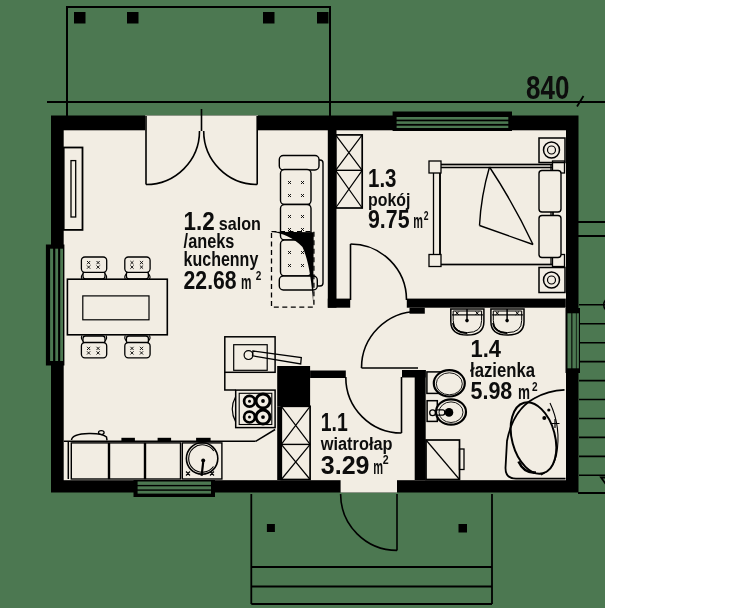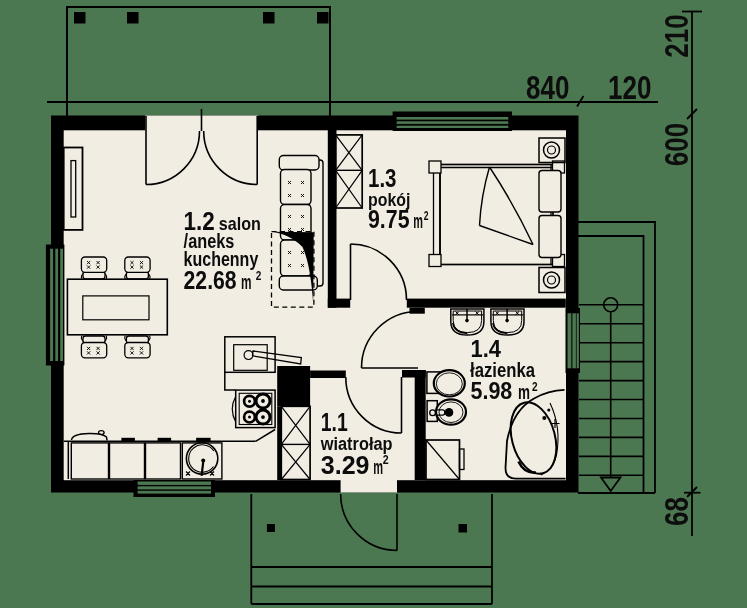--- a/index.html
+++ b/index.html
@@ -1,16 +1,16 @@
 <!DOCTYPE html>
 <html><head>
 <meta charset="utf-8">
 <style>
 html,body{margin:0;padding:0;}
-#plan{width:747px;height:608px;position:relative;overflow:hidden;background:#f97316;}
+#plan{width:605px;height:608px;position:relative;overflow:hidden;background:#f97316;}
 svg{position:absolute;top:0;left:0;}
 text{font-family:"Liberation Sans",sans-serif;font-weight:bold;fill:#0d0d0d;}
 </style>
 </head>
 <body>
 <div id="plan">
 <svg width="747" height="608" viewBox="0 0 747 608">
 
 <rect x="0" y="0" width="747" height="608" fill="#4c7851"></rect>
 

